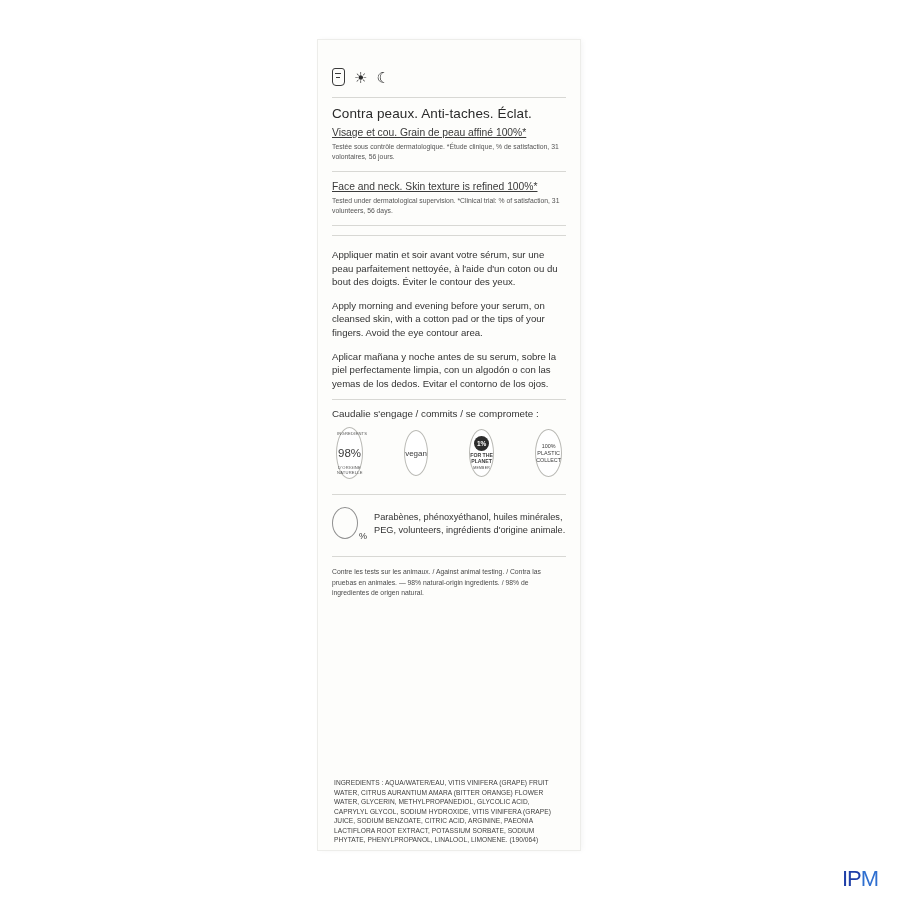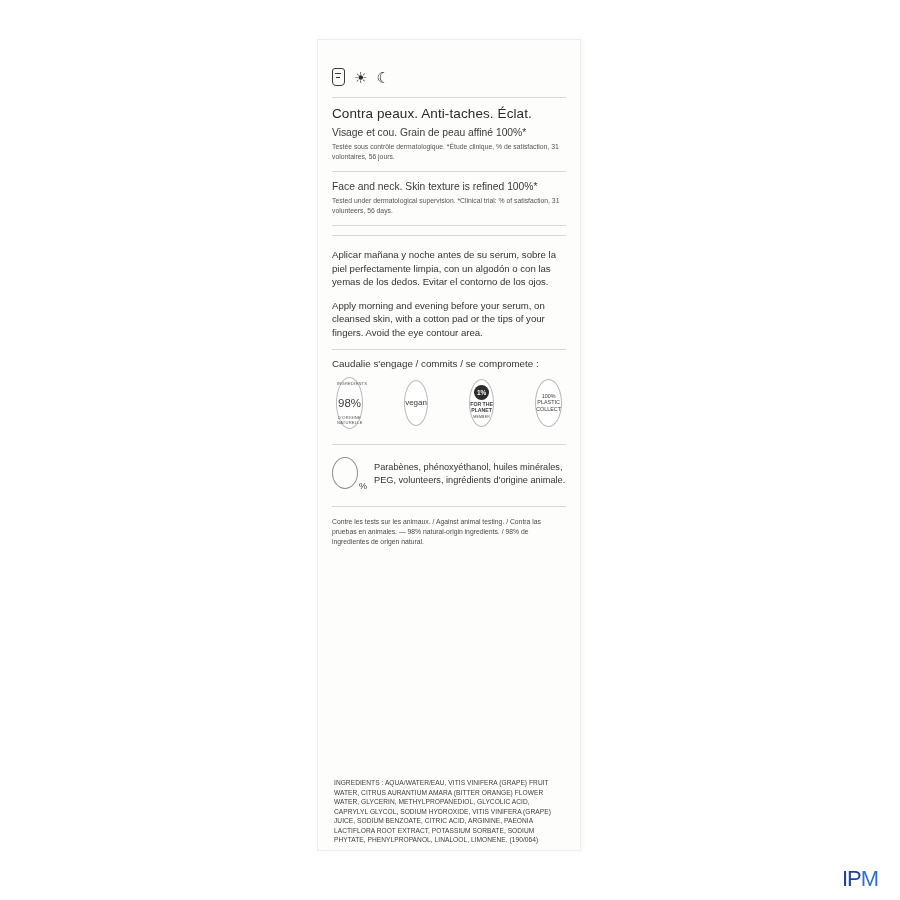--- a/index.html
+++ b/index.html
@@ -86,20 +86,21 @@
     color: #2a2a2a;
     letter-spacing: 0.1px;
     margin: 0 0 3px 0;
     font-weight: 400;
   }
   .subline {
     font-size: 10.3px;
     line-height: 1.3;
     color: #3a3a3a;
     margin: 0 8px 3px 0;
+    text-decoration: underline;
   }
   .fineprint {
     font-size: 6.8px;
     line-height: 1.45;
     color: #555;
     margin: 0;
   }
   .para {
     font-size: 9.6px;
     line-height: 1.42;
@@ -277,22 +278,23 @@
       <p class="subline">Face and neck. Skin texture is refined 100%*</p>
       <p class="fineprint">Tested under dermatological supervision. *Clinical trial: % of satisfaction, 31 volunteers, 56 days.</p>
     </div>
 
     <div class="rule"></div>
 
 
     <div class="rule"></div>
 
     <div id="usage-block">
+      <p class="para">Appliquer matin et soir avant votre sérum, sur une peau parfaitement nettoyée, à l'aide d'un coton ou du bout des doigts. Éviter le contour des yeux.</p>
+      <p class="para">Apply morning and evening before your serum, on cleansed skin, with a cotton pad or the tips of your fingers. Avoid the eye contour area.</p>
       <p class="para">Aplicar mañana y noche antes de su serum, sobre la piel perfectamente limpia, con un algodón o con las yemas de los dedos. Evitar el contorno de los ojos.</p>
-      <p class="para">Apply morning and evening before your serum, on cleansed skin, with a cotton pad or the tips of your fingers. Avoid the eye contour area.</p>
     </div>
 
     <div class="rule"></div>
 
     <div>
       <p id="commit-title">Caudalie s'engage / commits / se compromete :</p>
 
       <div id="badges-row">
         <div class="badge" id="badge-natural">
           <span class="ring-text">INGREDIENTS</span>

